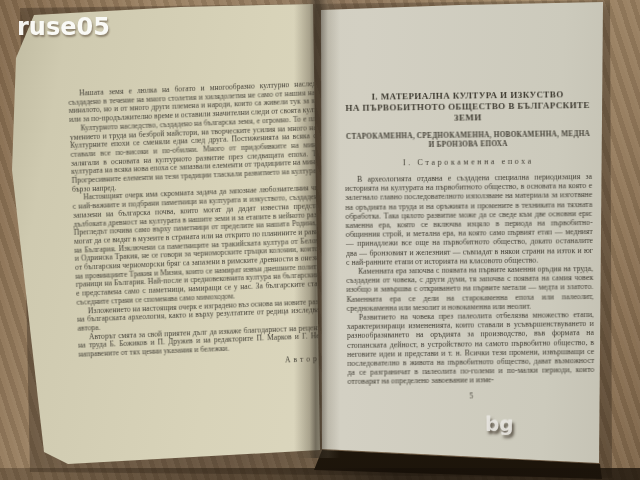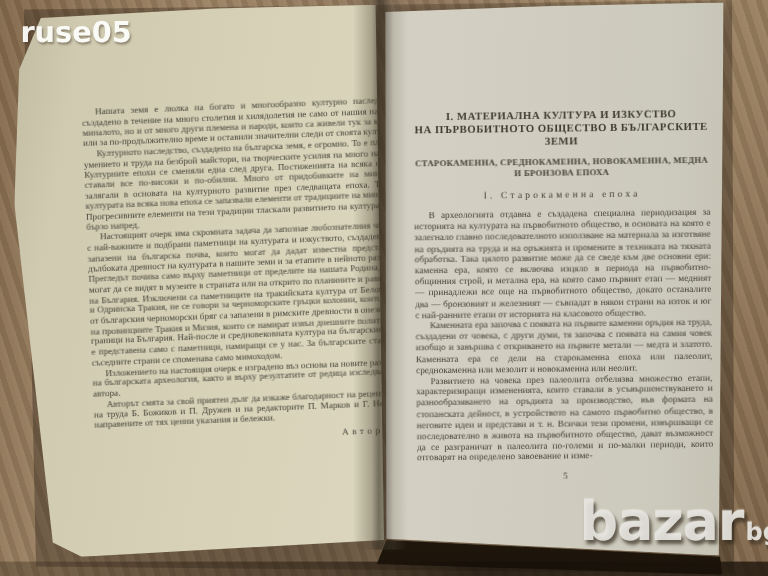--- a/index.html
+++ b/index.html
@@ -105,17 +105,16 @@
       <div class="page-number">5</div>
     </div>
   </div>
 
   <div class="page-block-edge"></div>
   <div class="gutter-shadow"></div>
   <div class="bottom-shade"></div>
 
   <div class="wm-seller">ruse05</div>
   <div class="wm-site">
-    <span class="main">bazar</span>
     <span class="tld">bg</span>
   </div>
 
 </div>
 
 </body></html>

